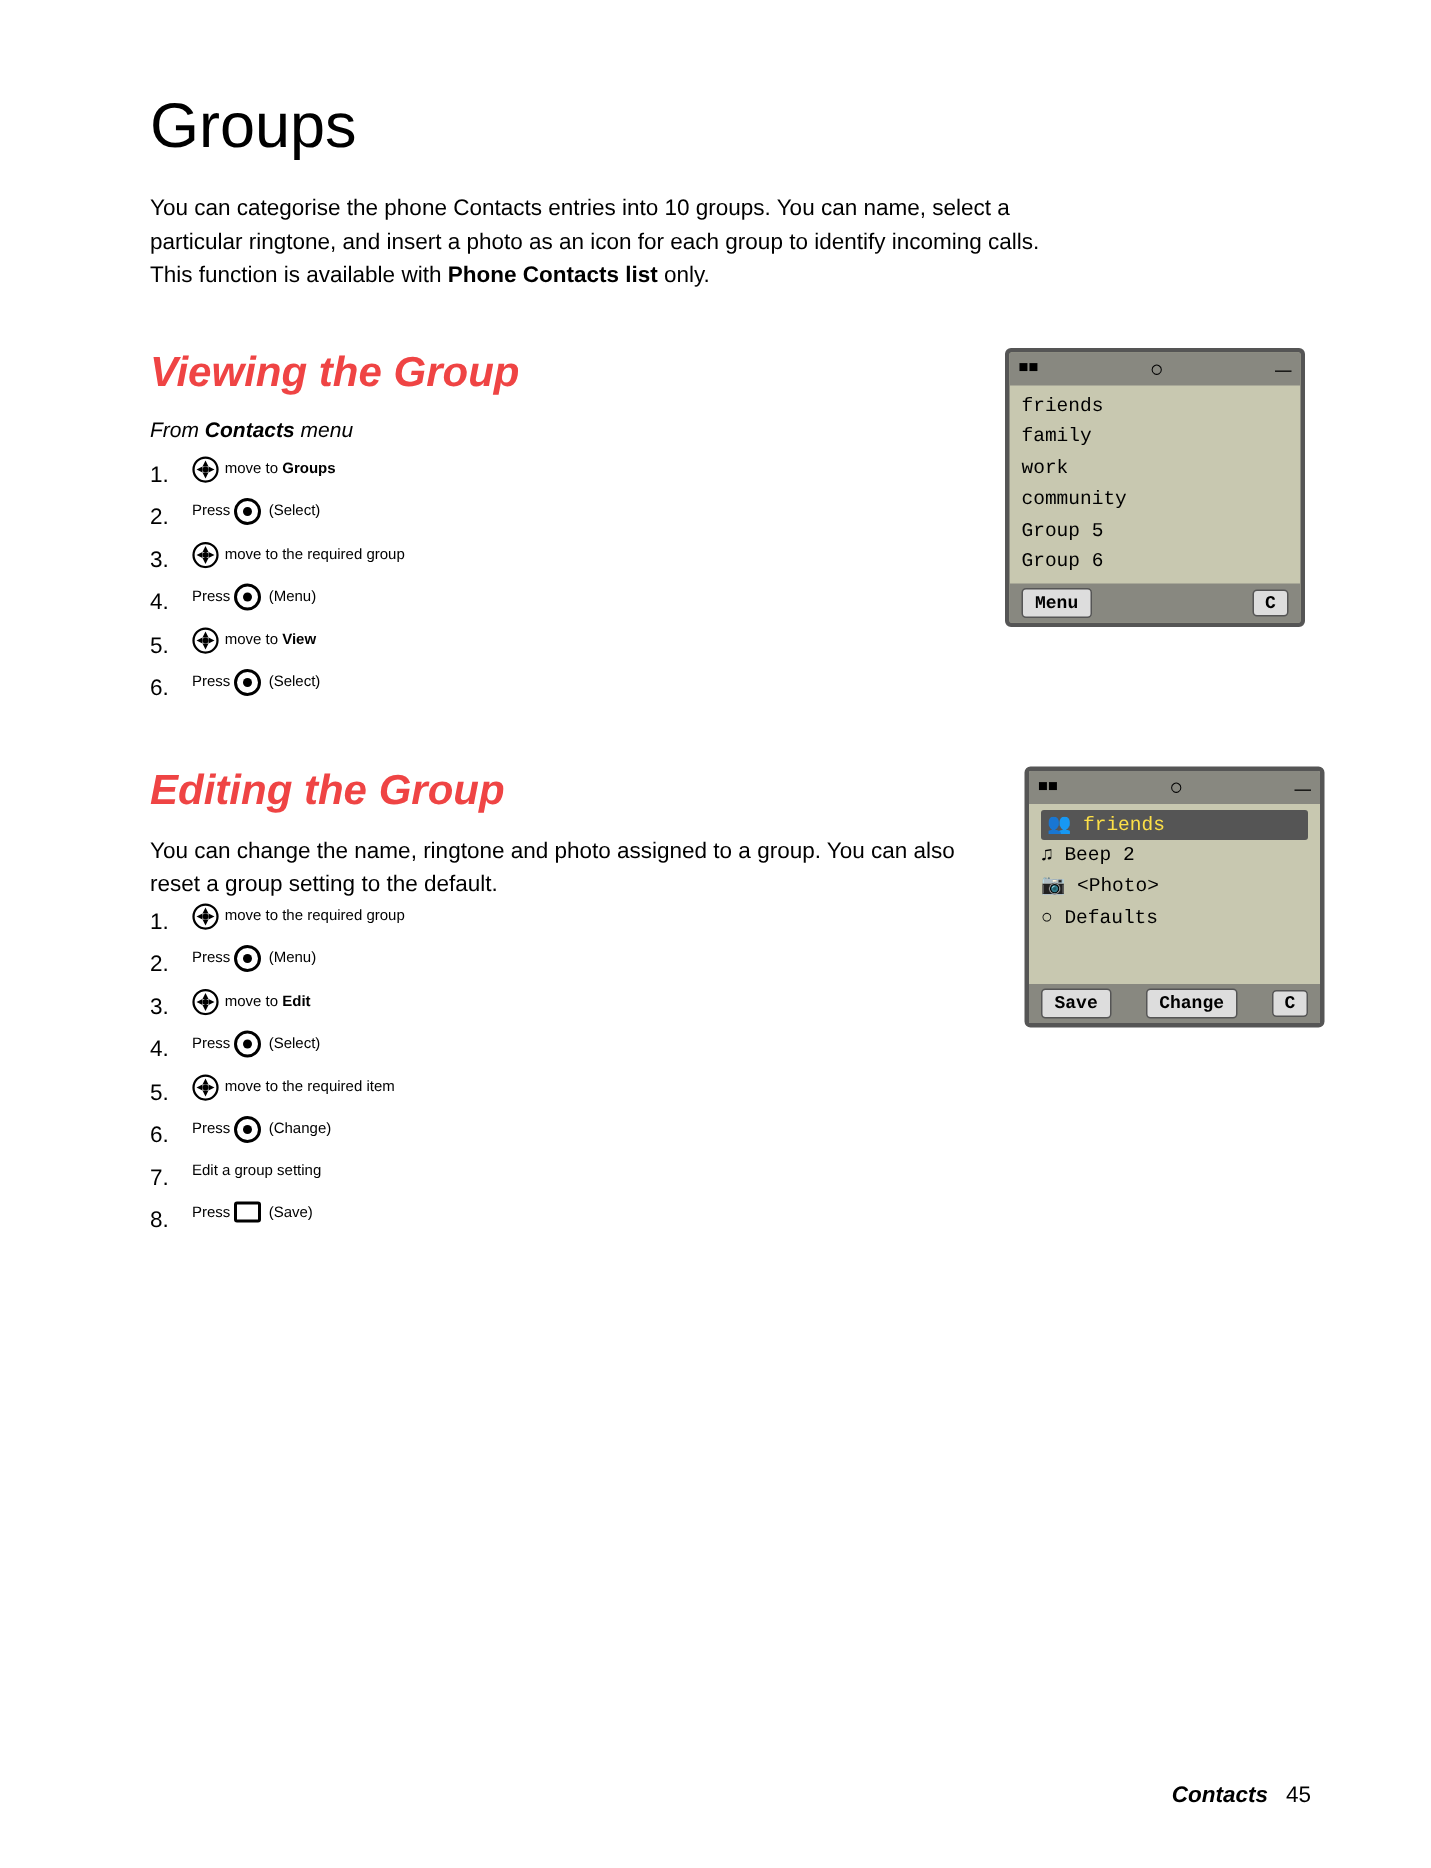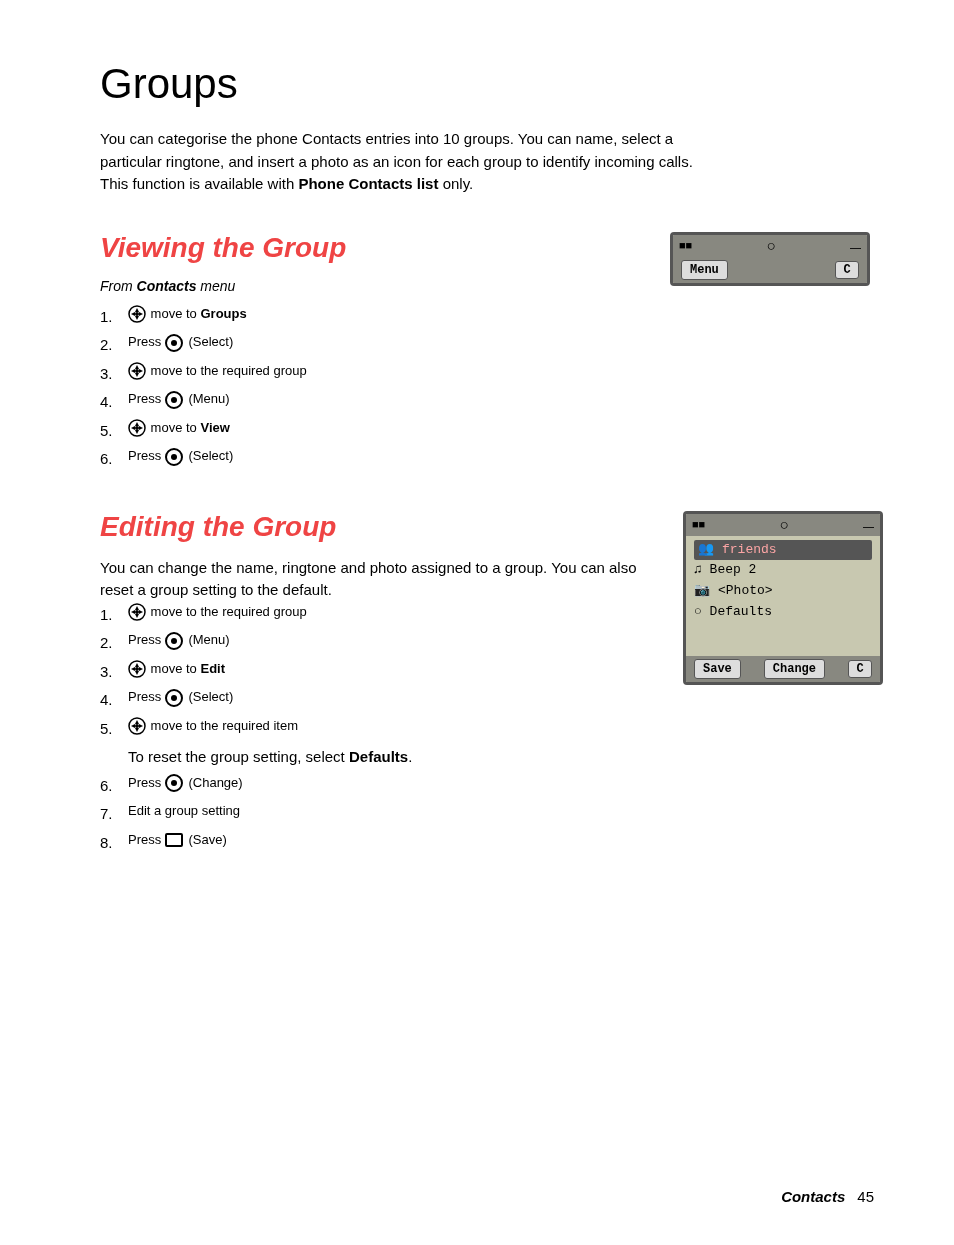--- a/index.html
+++ b/index.html
@@ -85,21 +85,21 @@
       align-items: flex-start;
       margin-bottom: 3px;
     }
 
     .step-num {
       min-width: 28px;
       font-size: 15px;
     }
 
     .step-content {
-      font-size: 13px;
+      font-size: 10px;
       line-height: 1.5;
     }
 
     .step-content strong {
       font-weight: bold;
     }
 
     .select-icon {
       display: inline-block;
       width: 18px;
@@ -163,21 +163,21 @@
     }
 
     .phone-list-item {
       font-size: 13px;
       line-height: 1.6;
       color: #000;
     }
 
     .phone-list-item.selected {
       background: #555;
-      color: #fca5a5;
+      color: #fde047;
       padding: 0 4px;
       border-radius: 2px;
     }
 
     .phone-bottom-bar {
       background: #888880;
       display: flex;
       justify-content: space-between;
       align-items: center;
       padding: 3px 8px;
@@ -322,20 +322,28 @@
       </ol>
     </div>
 
     <div class="section-phone">
       <div class="phone-screen">
         <div class="phone-status-bar">
           <span style="font-size:11px;">■■</span>
           <span style="font-size:11px;">◯</span>
           <span style="font-size:11px;">⎼</span>
         </div>
+        <div class="phone-list">
+          <div class="phone-list-item">friends</div>
+          <div class="phone-list-item">family</div>
+          <div class="phone-list-item">work</div>
+          <div class="phone-list-item">community</div>
+          <div class="phone-list-item">Group 5</div>
+          <div class="phone-list-item">Group 6</div>
+        </div>
         <div class="phone-bottom-bar">
           <div class="phone-btn">Menu</div>
           <div class="phone-btn-empty" style="display:flex;align-items:center;justify-content:center;font-size:12px;font-weight:bold;">C</div>
         </div>
       </div>
     </div>
   </div>
 
   <div class="section-with-phone editing-section">
     <div class="section-text">
@@ -387,25 +395,20 @@
           <span class="step-content">
             <svg class="nav-svg" viewBox="0 0 18 18">
                 <circle cx="9" cy="9" r="8" fill="none" stroke="#000" stroke-width="1.5"></circle>
                 <polygon points="9,3 11,7 7,7" fill="#000"></polygon>
                 <polygon points="9,15 11,11 7,11" fill="#000"></polygon>
                 <polygon points="3,9 7,7 7,11" fill="#000"></polygon>
                 <polygon points="15,9 11,7 11,11" fill="#000"></polygon>
                 <circle cx="9" cy="9" r="2" fill="#000"></circle>
               </svg>
             move to the required item
-          </span>
-        </li>
-        <li style="display:block; padding-left:28px; margin-bottom:3px;">
-          <span class="step-content" style="font-size:15px;">
-            To reset the group setting, select <strong>Defaults</strong>.
           </span>
         </li>
         <li>
           <span class="step-num">6.</span>
           <span class="step-content">
             Press <span class="select-icon"></span> (Change)
           </span>
         </li>
         <li>
           <span class="step-num">7.</span>

